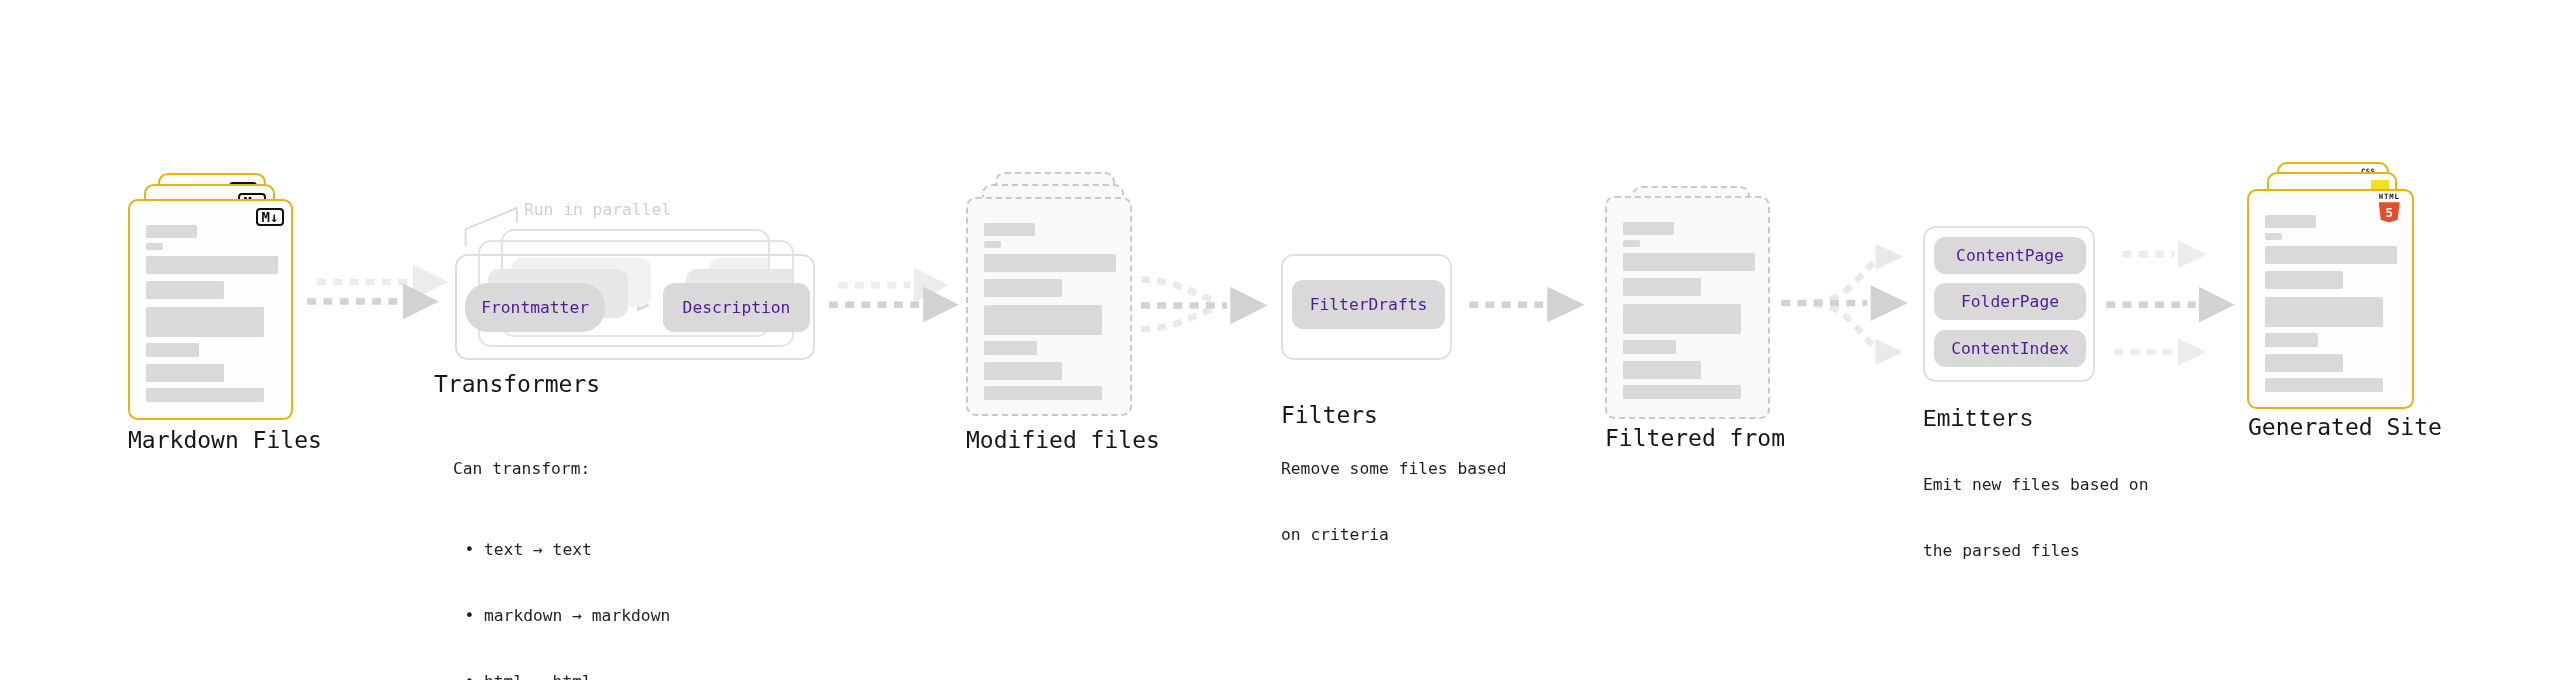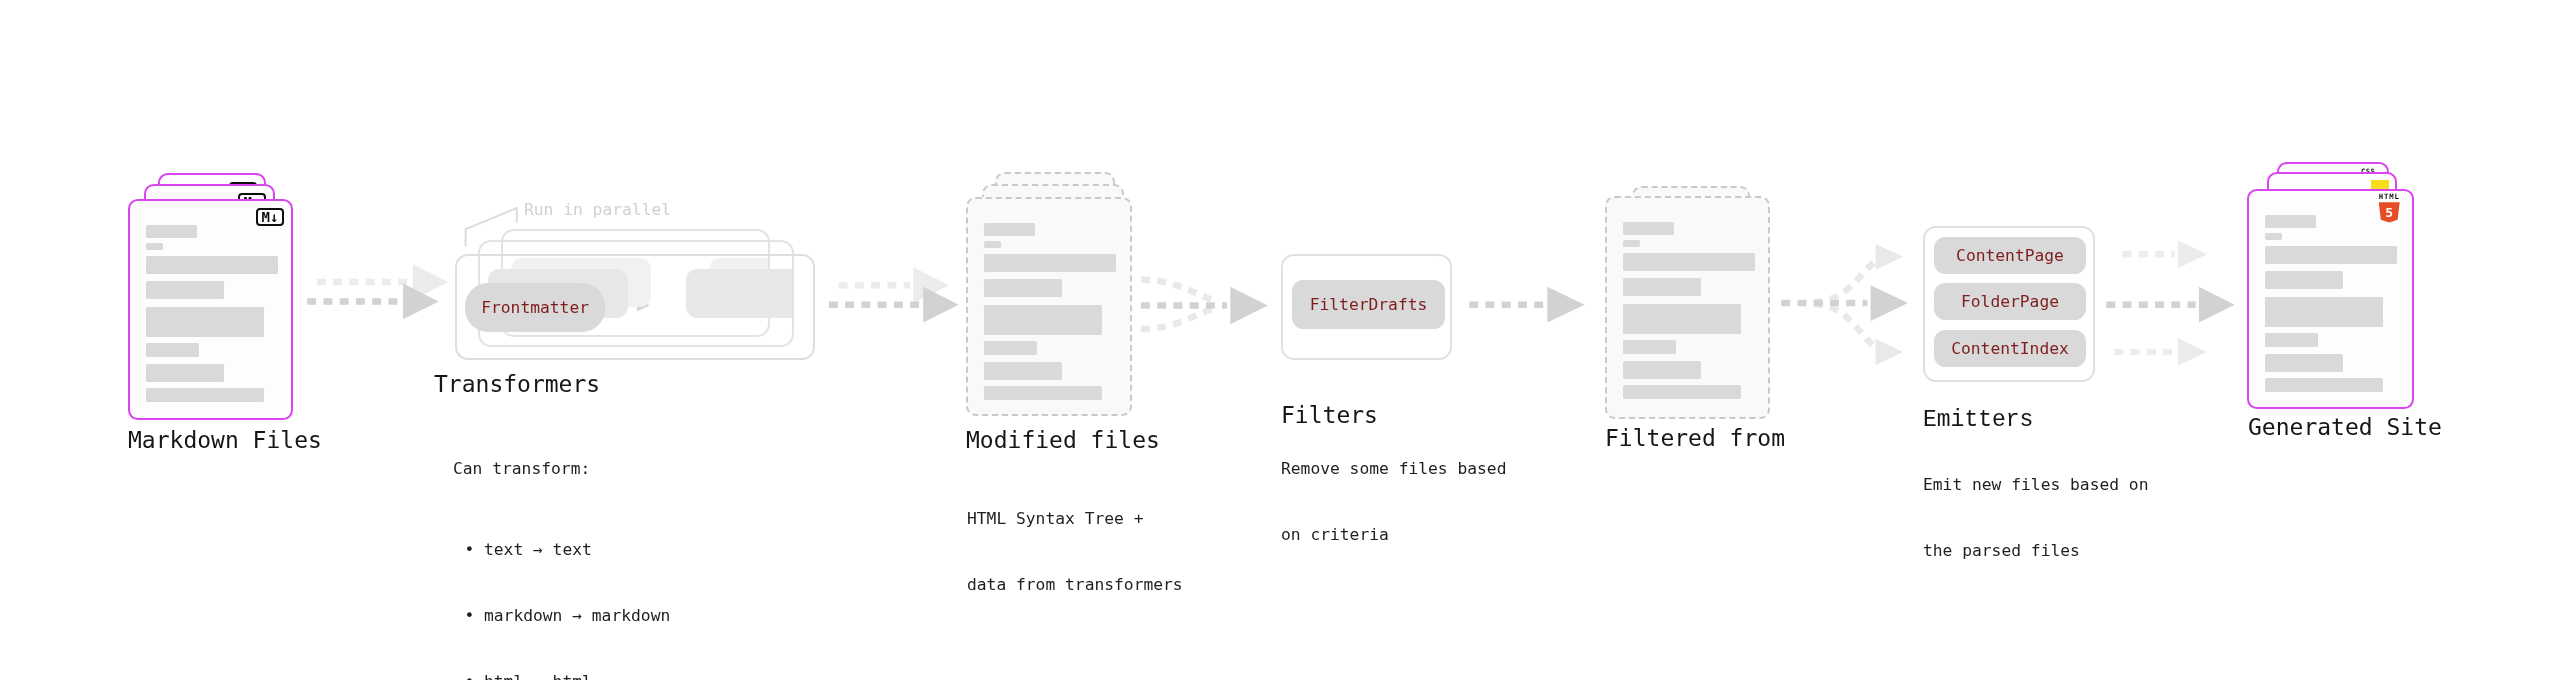--- a/index.html
+++ b/index.html
@@ -8,21 +8,21 @@
     font-family:"DejaVu Sans Mono","Liberation Mono",monospace;
   }
   #connectors{position:absolute;left:0;top:0;width:2576px;height:681px;}
 
   
   .title{position:absolute;font-size:23px;line-height:24.4px;color:#161616;white-space:pre;}
   .body{position:absolute;font-size:16.3px;line-height:22px;color:#1f1f1f;white-space:pre;}
   .annotation{position:absolute;font-size:16.3px;line-height:16.3px;color:#d0d0d0;white-space:pre;}
 
   
-  .doc{position:absolute;border-radius:9.8px;background:#fdfdfd;border:2px solid #d946ef;box-sizing:border-box;}
+  .doc{position:absolute;border-radius:9.8px;background:#fdfdfd;border:2px solid #eab308;box-sizing:border-box;}
   .doc.dashed{border:2px dashed #c9c9c9;background:#f9f9f9;}
   .bar{position:absolute;left:16.3px;background:#d9d9d9;border-radius:1.6px;display:block;}
   .b1{top:24.4px;width:51px;height:12.2px}
   .b2{top:42px;width:17px;height:6.5px}
   .b3{top:55px;width:132px;height:18px}
   .b4{top:80px;width:78px;height:18px}
   .b5{top:106px;width:118px;height:30px}
   .b6{top:142px;width:53px;height:14px}
   .b7{top:163px;width:78px;height:18px}
   .b8{top:187px;width:118px;height:14px}
@@ -39,21 +39,21 @@
   .html5-badge .shield{width:21px;height:20.3px;margin:0.8px auto 0;background:#e44d26;
     clip-path:polygon(0 0,100% 0,90% 86%,50% 100%,10% 86%);
     display:flex;align-items:center;justify-content:center;color:#fff;font-weight:bold;font-size:13px;}
 
   
   .layerbox{position:absolute;border:2px solid #e3e3e3;border-radius:13px;box-sizing:border-box;overflow:hidden;background:transparent;}
   .gpill{position:absolute;border-radius:11.4px;}
 
   
   .pill{position:absolute;background:#d9d9d9;border-radius:11.4px;display:flex;align-items:center;justify-content:center;
-    font-size:16.3px;color:#7f1d1d;white-space:pre;}
+    font-size:16.3px;color:#4c1d95;white-space:pre;}
 
   
   .box{position:absolute;border:2px solid #e0e0e0;border-radius:13px;background:#ffffff;box-sizing:border-box;}
 </style>
 </head>
 <body>
 
 <div id="canvas">
 
   <svg id="connectors" viewBox="0 0 3170 838">
@@ -138,20 +138,21 @@
   <div class="layerbox" style="left:501px;top:229px;width:269px;height:108px;">
     <span class="gpill" style="left:8.1px;top:27px;width:140px;height:49px;background:#f1f1f1;"></span>
     <span class="gpill" style="left:206px;top:27px;width:147px;height:49px;background:#f1f1f1;"></span>
   </div>
   <div class="layerbox" style="left:478px;top:240px;width:316px;height:107px;">
     <span class="gpill" style="left:8.1px;top:27px;width:140px;height:49px;background:#e7e7e7;"></span>
     <span class="gpill" style="left:206px;top:27px;width:147px;height:49px;background:#e7e7e7;"></span>
   </div>
   <div class="layerbox" style="left:455px;top:254px;width:360px;height:106px;border-color:#dedede;">
     <span class="pill" style="left:8.1px;top:27px;width:140px;height:49px;border-radius:23px;">Frontmatter</span>
+    <span class="pill" style="left:206px;top:27px;width:147px;height:49px;">Description</span>
   </div>
 
   <div class="title" style="left:434px;top:372px;">Transformers</div>
   <div class="body" style="left:453px;top:414px;">
     <div>Can transform:</div>
     <div style="padding-left:11.4px;margin-top:15px;">• text → text</div>
     <div style="padding-left:11.4px;">• markdown → markdown</div>
     <div style="padding-left:11.4px;">• html → html</div>
   </div>
 
@@ -161,24 +162,20 @@
     <i class="bar b1"></i>
     <i class="bar b2"></i>
     <i class="bar b3"></i>
     <i class="bar b4"></i>
     <i class="bar b5"></i>
     <i class="bar b6"></i>
     <i class="bar b7"></i>
     <i class="bar b8"></i>
   </div>
   <div class="title" style="left:966px;top:428px;">Modified files</div>
-  <div class="body" style="left:967px;top:464px;">
-    <div>HTML Syntax Tree +</div>
-    <div>data from transformers</div>
-  </div>
 
   <div class="box" style="left:1281px;top:254px;width:171px;height:106px;"></div>
   <span class="pill" style="left:1292px;top:280px;width:153px;height:49px;">FilterDrafts</span>
   <div class="title" style="left:1281px;top:372px;margin-top:31px;">Filters</div>
   <div class="body" style="left:1281px;top:414px;">
     <div>Remove some files based</div>
     <div>on criteria</div>
   </div>
 
   <div class="doc dashed" style="left:1632px;top:186px;width:118px;height:57px;"></div>

